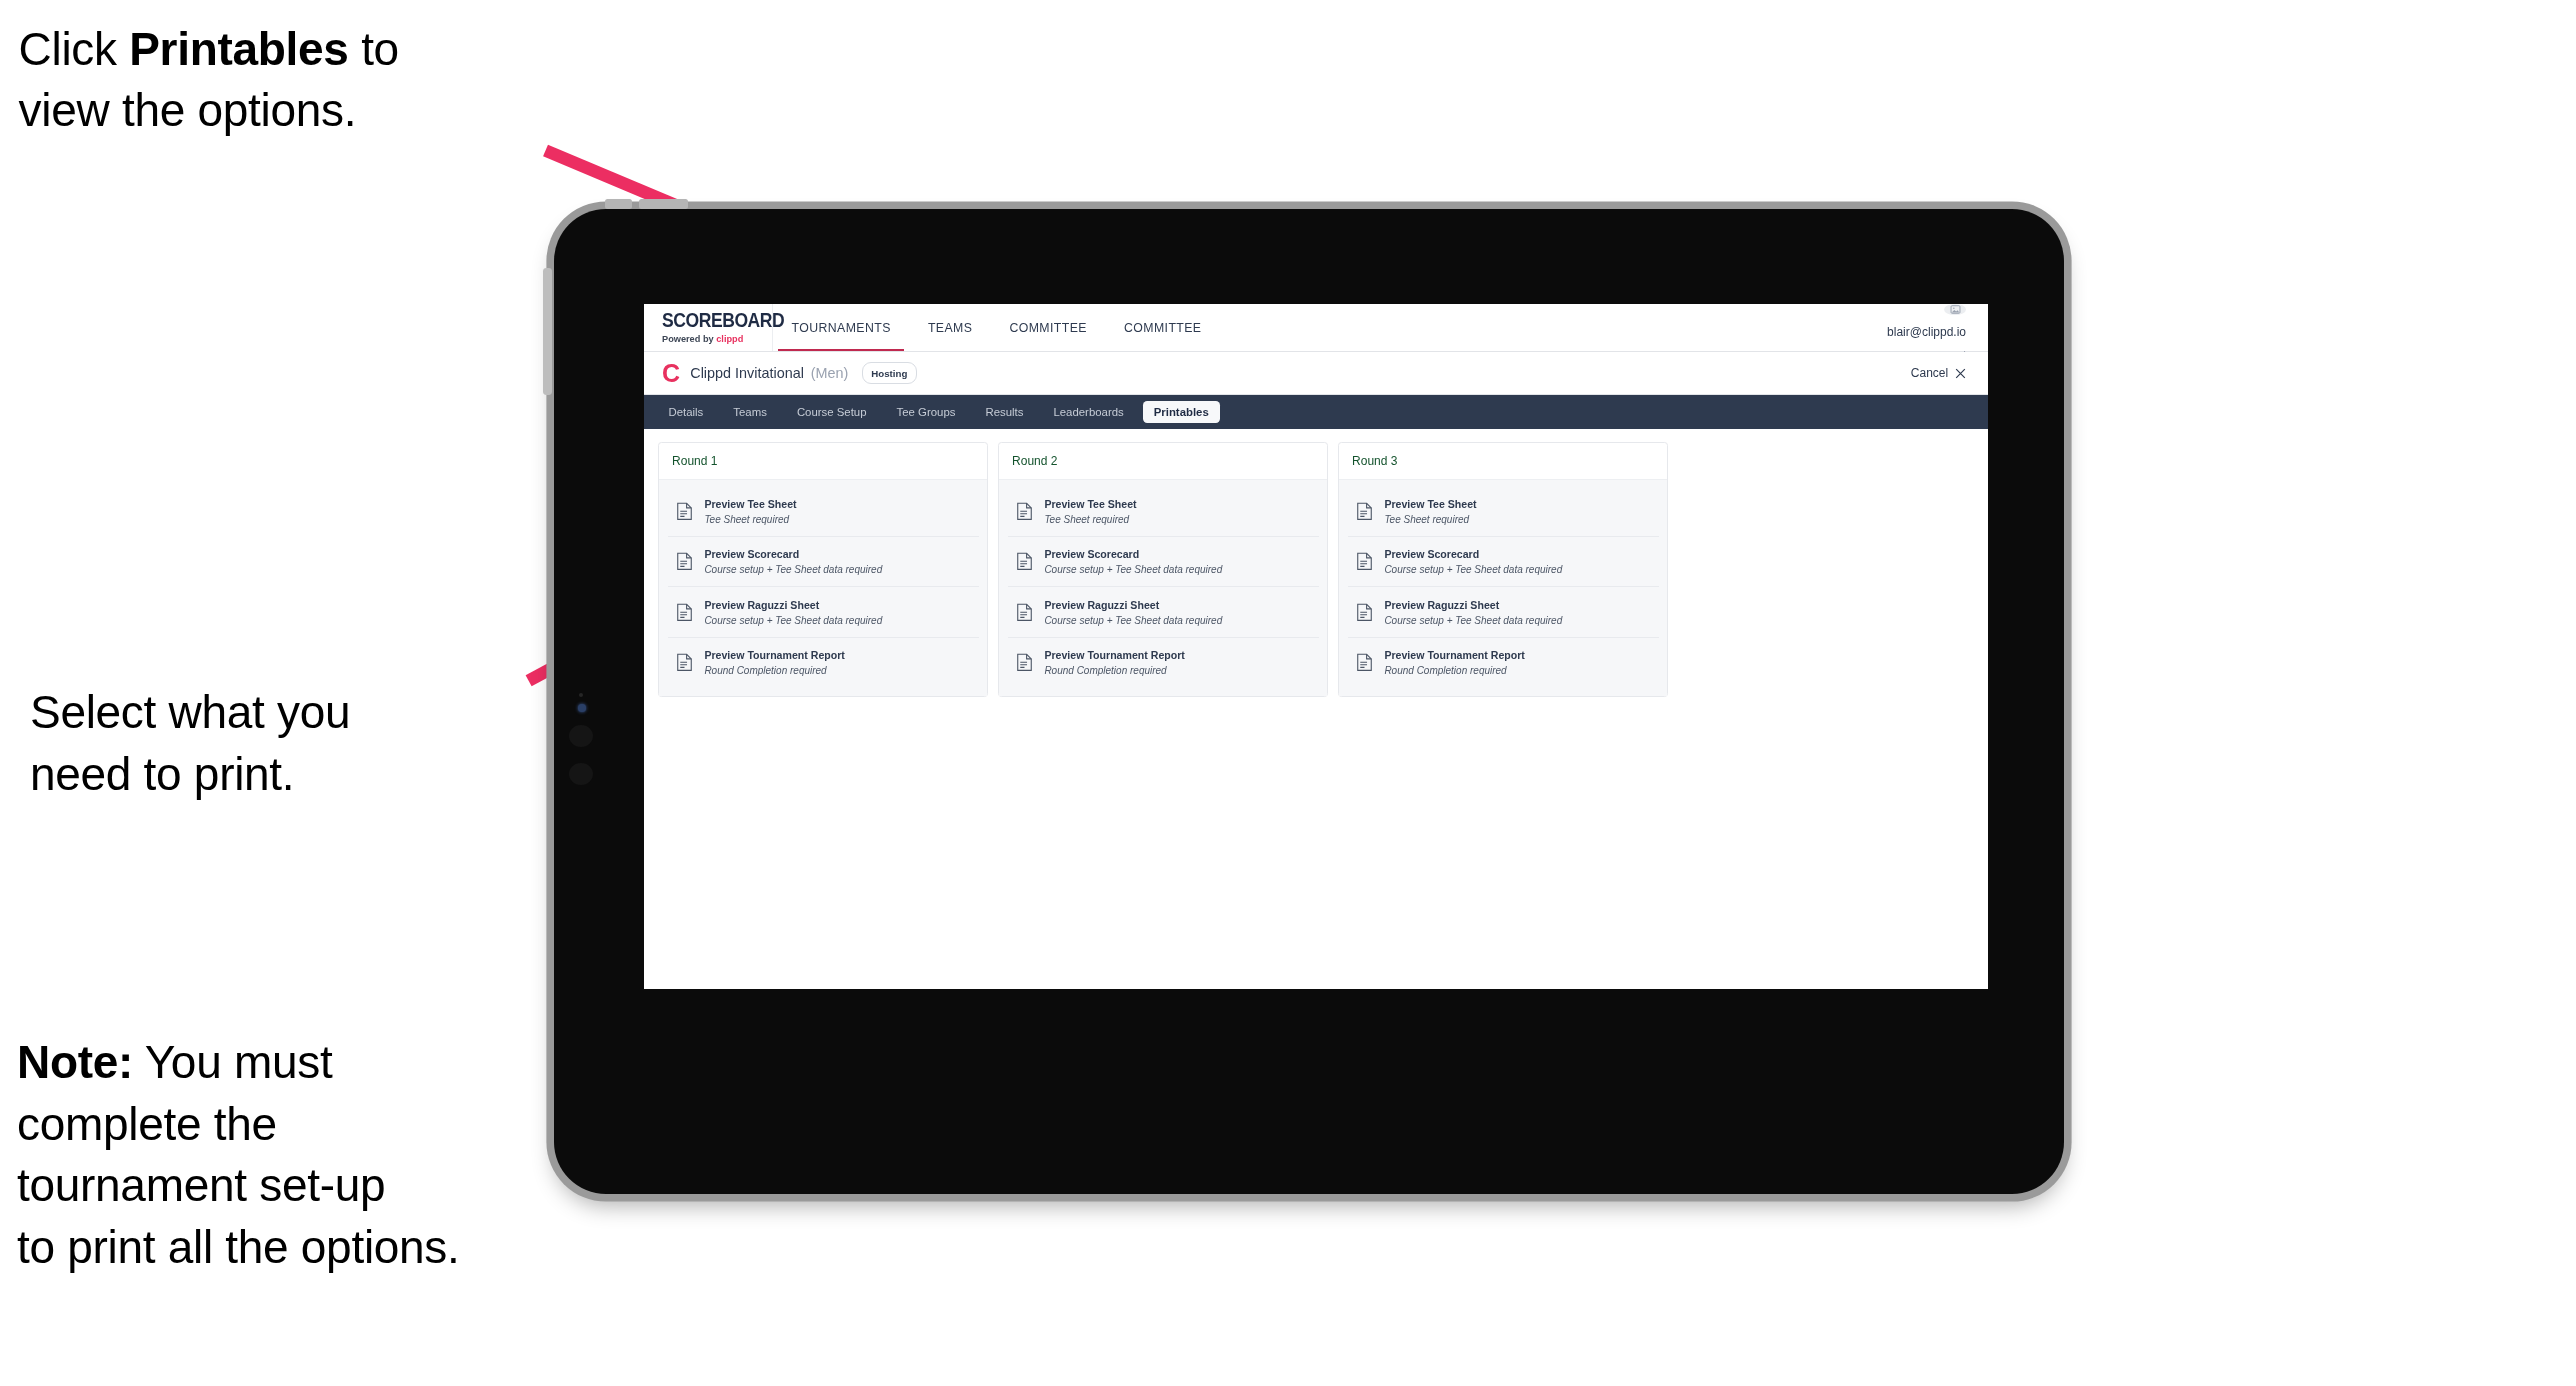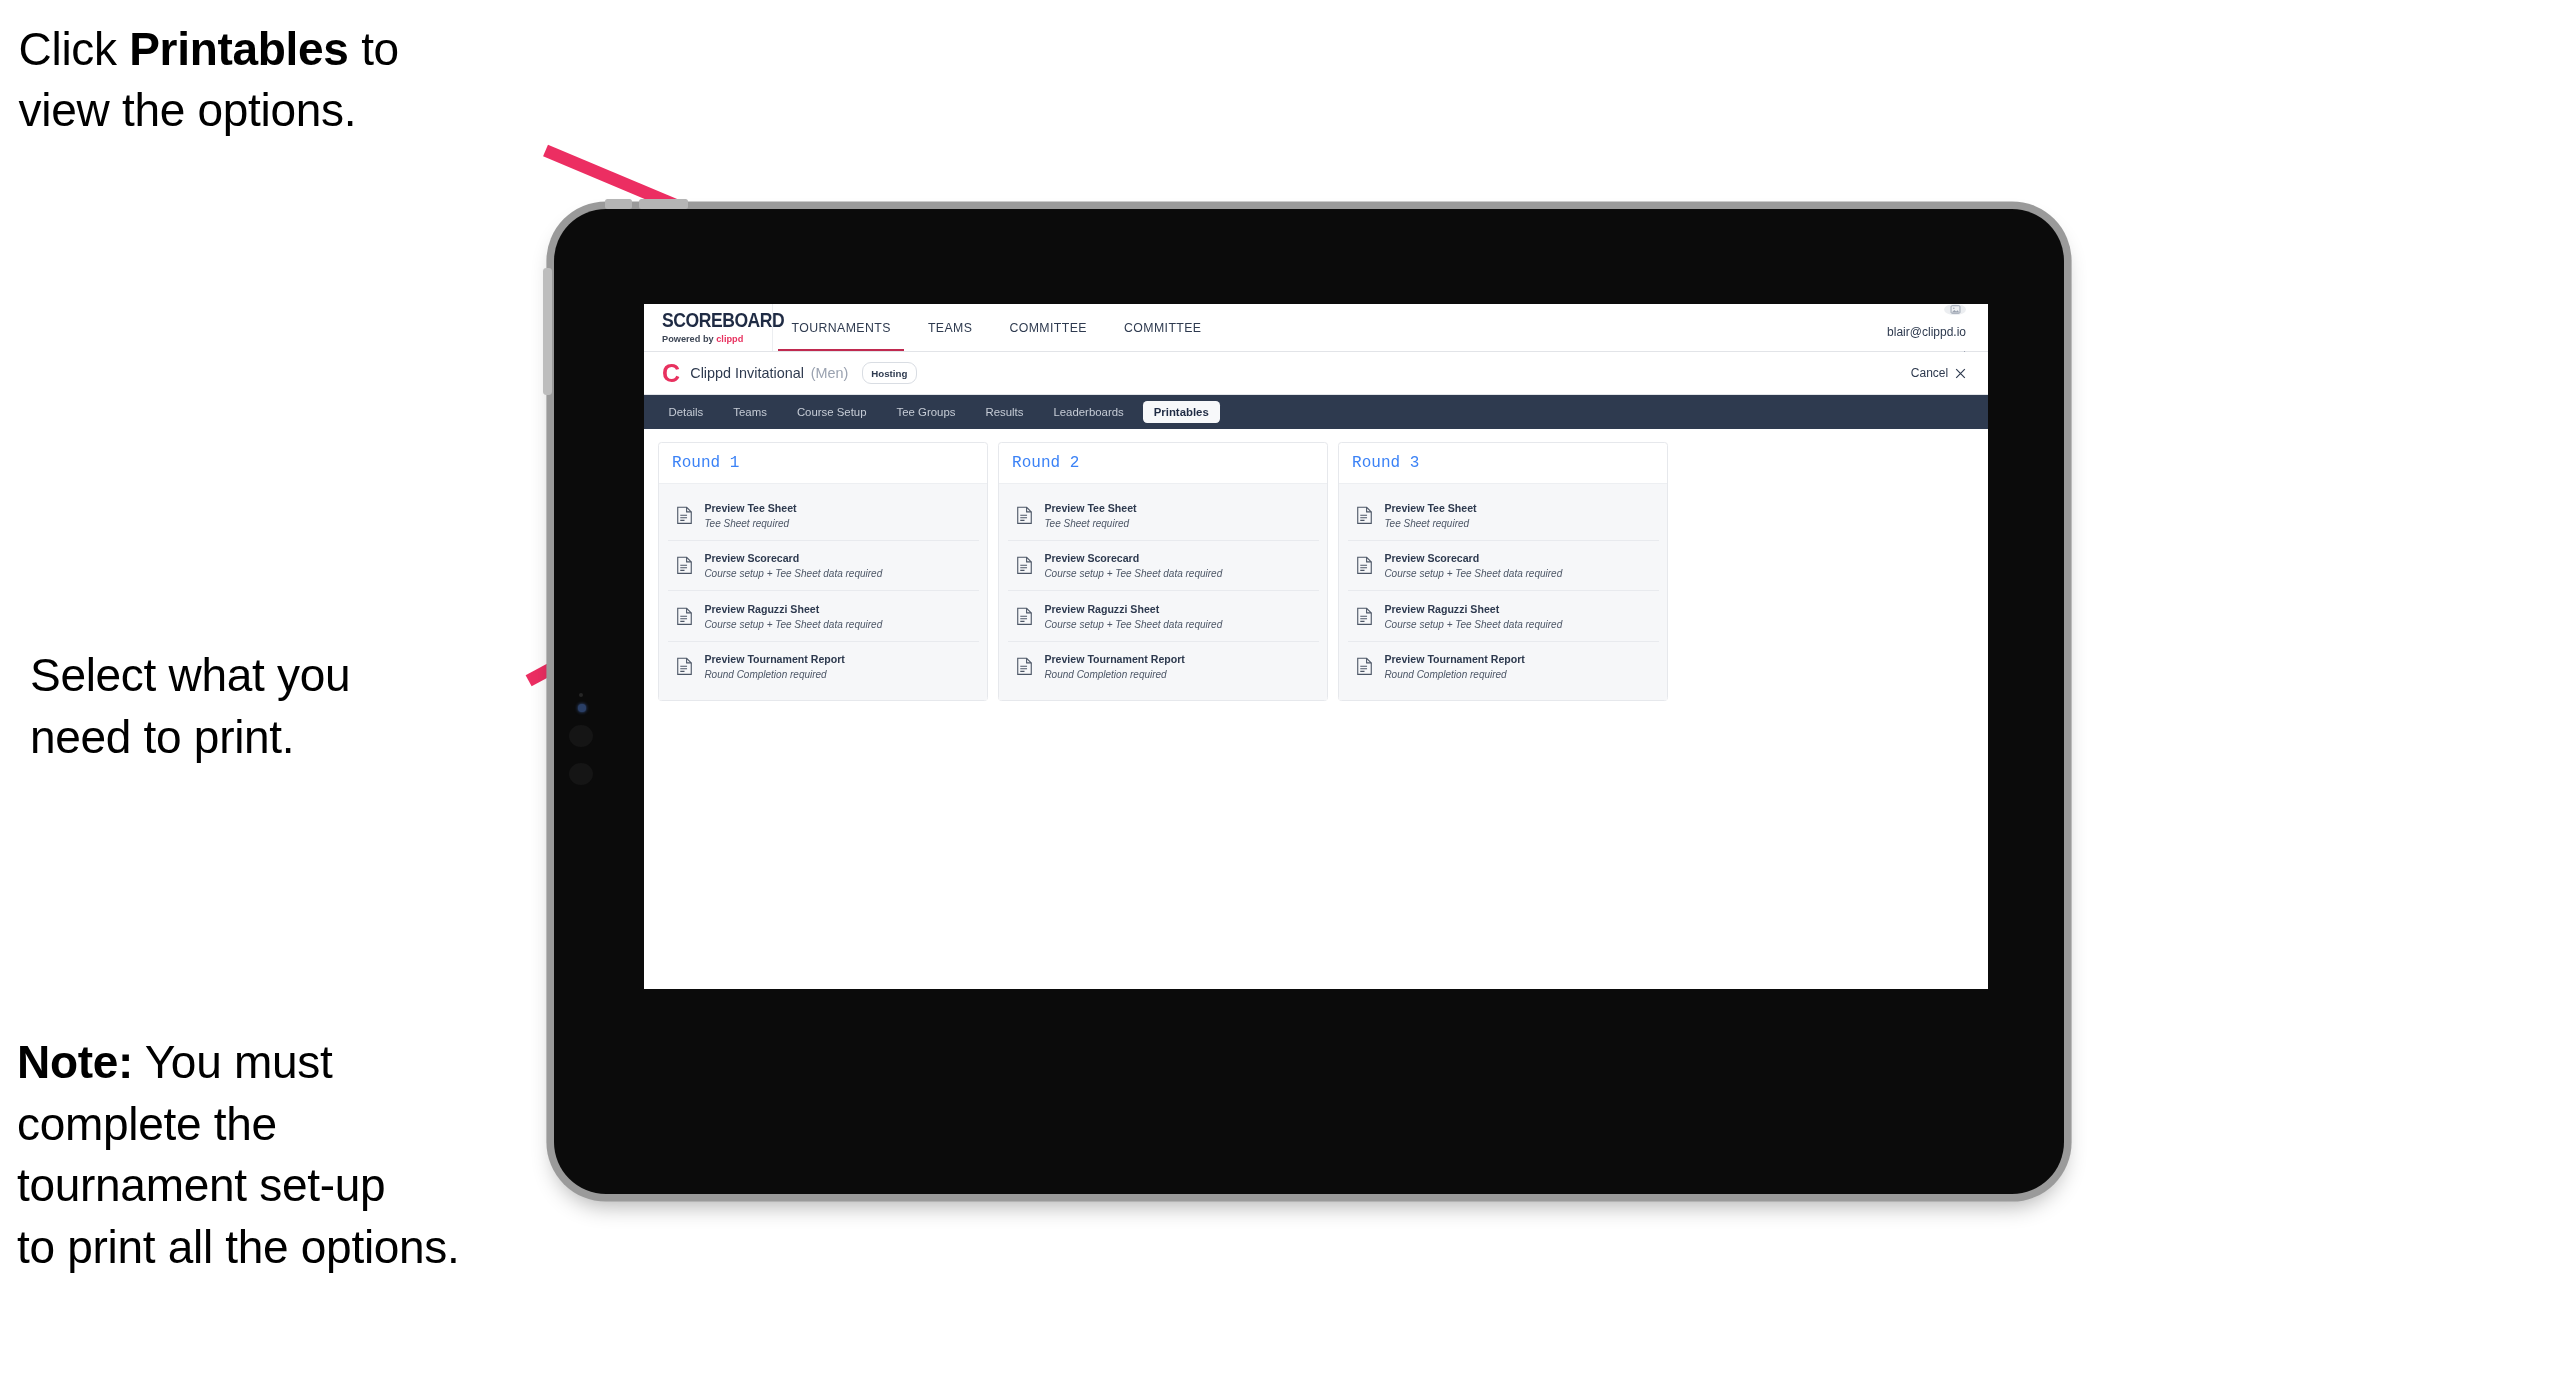--- a/index.html
+++ b/index.html
@@ -16,21 +16,21 @@
     position:absolute;
     color:#000000;
     font-family:"Liberation Sans",sans-serif;
     font-size:46px;
     line-height:1.34;
     letter-spacing:-0.3px;
     white-space:pre-line;
   }
   .annot b{font-weight:bold;}
   #annot-click{left:18.6px;top:18.6px;width:558px;}
-  #annot-select{left:30px;top:645px;width:541px;text-align:left;}
+  #annot-select{left:30px;top:682px;width:541px;text-align:left;}
   #annot-note{left:17px;top:1032px;width:677px;}
 
   
   .arrow-svg{position:absolute;left:0;top:0;width:2576px;height:1386px;pointer-events:none;}
 
   
   #tablet{
     position:absolute;
     left:554px;top:209px;
     width:1510px;height:985px;
@@ -155,23 +155,22 @@
   }
   .round-col{
     width:330px;
     background:#ffffff;
     border:0.8px solid #e6e8ec;
     border-radius:3.4px;
     box-sizing:border-box;
   }
   .round-head{
     padding:11px 12.7px;
-    font-size:16px;color:#3b82f6;
+    font-size:12px;color:#14532d;
     border-bottom:0.8px solid #edeff2;
-    font-family:Liberation Mono, monospace;
   }
   .round-body{background:#f6f7f9;padding:6.8px 8.5px 8.5px 8.5px;}
   .print-row{
     display:flex;align-items:center;gap:11px;
     padding:9.3px 8.5px;
     border-bottom:0.8px solid #e8eaee;
     cursor:pointer;
   }
   .print-row:last-child{border-bottom:none;}
   .doc-icon{flex:0 0 auto;width:17px;height:18.6px;display:block;}

